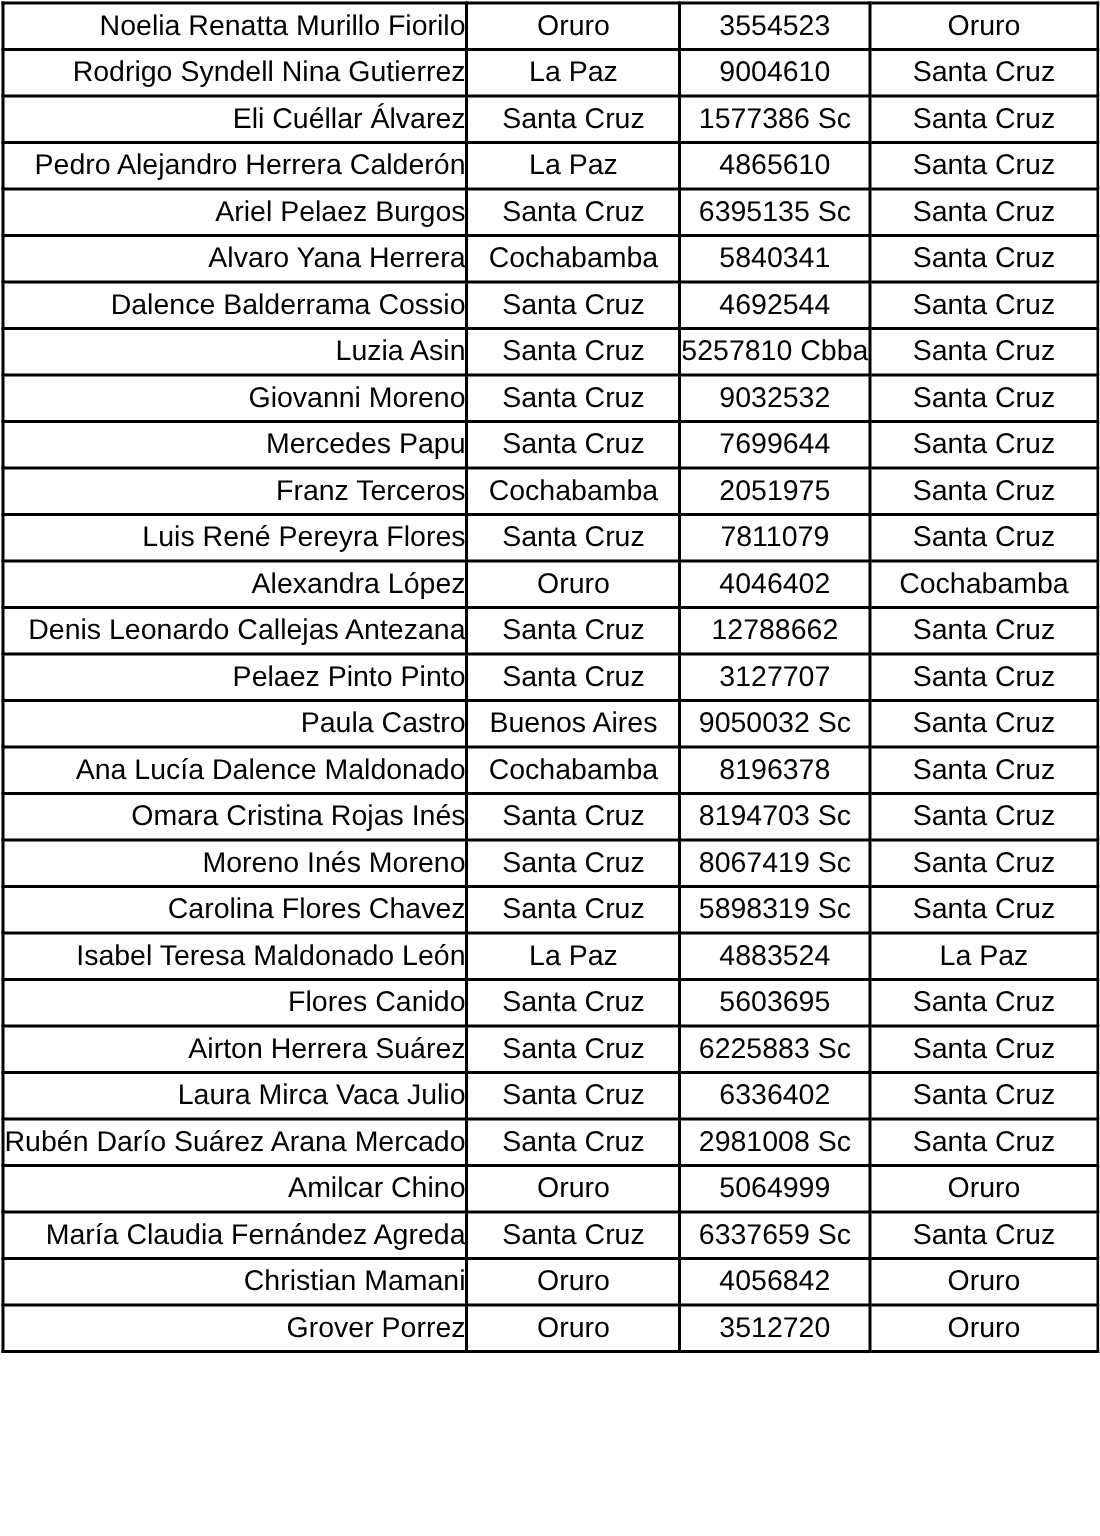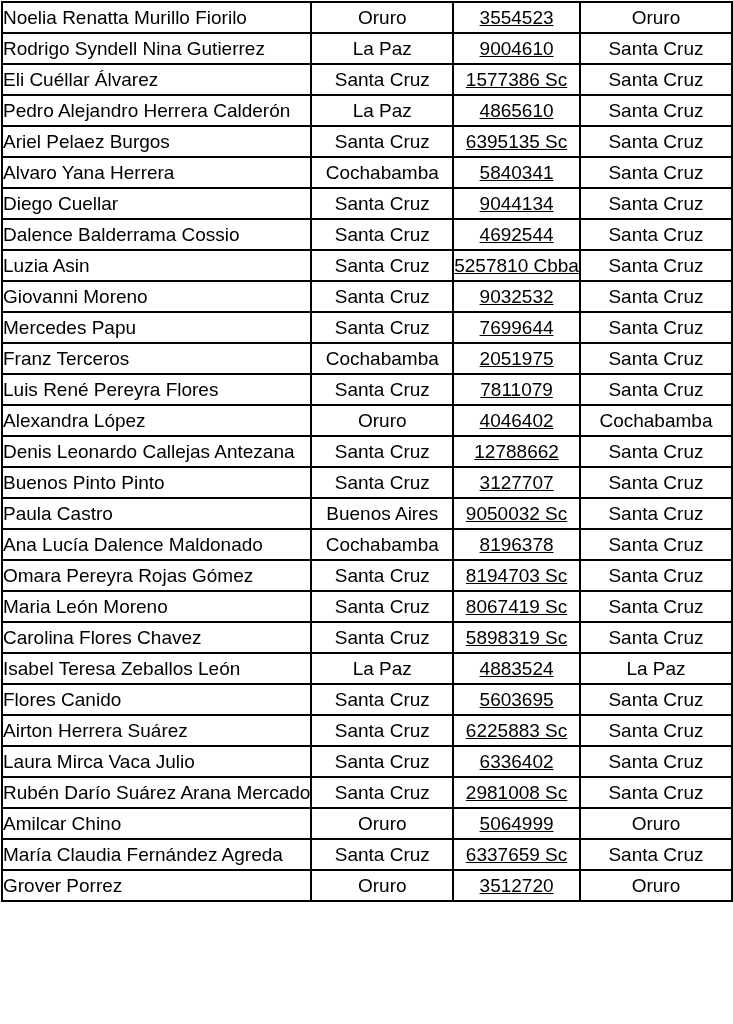--- a/index.html
+++ b/index.html
@@ -27,23 +27,23 @@
   }
   table.people-table td {
     border: 2px solid #000000;
     box-sizing: border-box;
     height: 31px;
     padding: 0;
     overflow: hidden;
     white-space: nowrap;
     vertical-align: middle;
   }
-  td.col-0 { text-align: left; padding-left: 6px; padding-right: 2px; }
+  td.col-0 { text-align: right; padding-left: 6px; padding-right: 2px; }
   td.col-1 { text-align: center; }
-  td.col-2 { text-align: center; text-decoration: underline; }
+  td.col-2 { text-align: center; }
   td.col-3 { text-align: center; }
 </style>
 </head>
 <body>
 
 <div class="page">
   <table class="people-table">
     <colgroup>
       <col style="width:306px">
       <col style="width:144px">
@@ -81,26 +81,20 @@
           <td class="col-2">6395135 Sc</td>
           <td class="col-3">Santa Cruz</td>
         </tr>
         <tr>
           <td class="col-0">Alvaro Yana Herrera</td>
           <td class="col-1">Cochabamba</td>
           <td class="col-2">5840341</td>
           <td class="col-3">Santa Cruz</td>
         </tr>
         <tr>
-          <td class="col-0">Diego Cuellar</td>
-          <td class="col-1">Santa Cruz</td>
-          <td class="col-2">9044134</td>
-          <td class="col-3">Santa Cruz</td>
-        </tr>
-        <tr>
           <td class="col-0">Dalence Balderrama Cossio</td>
           <td class="col-1">Santa Cruz</td>
           <td class="col-2">4692544</td>
           <td class="col-3">Santa Cruz</td>
         </tr>
         <tr>
           <td class="col-0">Luzia Asin</td>
           <td class="col-1">Santa Cruz</td>
           <td class="col-2">5257810 Cbba</td>
           <td class="col-3">Santa Cruz</td>
@@ -135,57 +129,57 @@
           <td class="col-2">4046402</td>
           <td class="col-3">Cochabamba</td>
         </tr>
         <tr>
           <td class="col-0">Denis Leonardo Callejas Antezana</td>
           <td class="col-1">Santa Cruz</td>
           <td class="col-2">12788662</td>
           <td class="col-3">Santa Cruz</td>
         </tr>
         <tr>
-          <td class="col-0">Buenos Pinto Pinto</td>
+          <td class="col-0">Pelaez Pinto Pinto</td>
           <td class="col-1">Santa Cruz</td>
           <td class="col-2">3127707</td>
           <td class="col-3">Santa Cruz</td>
         </tr>
         <tr>
           <td class="col-0">Paula Castro</td>
           <td class="col-1">Buenos Aires</td>
           <td class="col-2">9050032 Sc</td>
           <td class="col-3">Santa Cruz</td>
         </tr>
         <tr>
           <td class="col-0">Ana Lucía Dalence Maldonado</td>
           <td class="col-1">Cochabamba</td>
           <td class="col-2">8196378</td>
           <td class="col-3">Santa Cruz</td>
         </tr>
         <tr>
-          <td class="col-0">Omara Pereyra Rojas Gómez</td>
+          <td class="col-0">Omara Cristina Rojas Inés</td>
           <td class="col-1">Santa Cruz</td>
           <td class="col-2">8194703 Sc</td>
           <td class="col-3">Santa Cruz</td>
         </tr>
         <tr>
-          <td class="col-0">Maria León Moreno</td>
+          <td class="col-0">Moreno Inés Moreno</td>
           <td class="col-1">Santa Cruz</td>
           <td class="col-2">8067419 Sc</td>
           <td class="col-3">Santa Cruz</td>
         </tr>
         <tr>
           <td class="col-0">Carolina Flores Chavez</td>
           <td class="col-1">Santa Cruz</td>
           <td class="col-2">5898319 Sc</td>
           <td class="col-3">Santa Cruz</td>
         </tr>
         <tr>
-          <td class="col-0">Isabel Teresa Zeballos León</td>
+          <td class="col-0">Isabel Teresa Maldonado León</td>
           <td class="col-1">La Paz</td>
           <td class="col-2">4883524</td>
           <td class="col-3">La Paz</td>
         </tr>
         <tr>
           <td class="col-0">Flores Canido</td>
           <td class="col-1">Santa Cruz</td>
           <td class="col-2">5603695</td>
           <td class="col-3">Santa Cruz</td>
         </tr>
@@ -211,20 +205,26 @@
           <td class="col-0">Amilcar Chino</td>
           <td class="col-1">Oruro</td>
           <td class="col-2">5064999</td>
           <td class="col-3">Oruro</td>
         </tr>
         <tr>
           <td class="col-0">María Claudia Fernández Agreda</td>
           <td class="col-1">Santa Cruz</td>
           <td class="col-2">6337659 Sc</td>
           <td class="col-3">Santa Cruz</td>
+        </tr>
+        <tr>
+          <td class="col-0">Christian Mamani</td>
+          <td class="col-1">Oruro</td>
+          <td class="col-2">4056842</td>
+          <td class="col-3">Oruro</td>
         </tr>
         <tr>
           <td class="col-0">Grover Porrez</td>
           <td class="col-1">Oruro</td>
           <td class="col-2">3512720</td>
           <td class="col-3">Oruro</td>
         </tr>
       </tbody>
   </table>
 </div>

